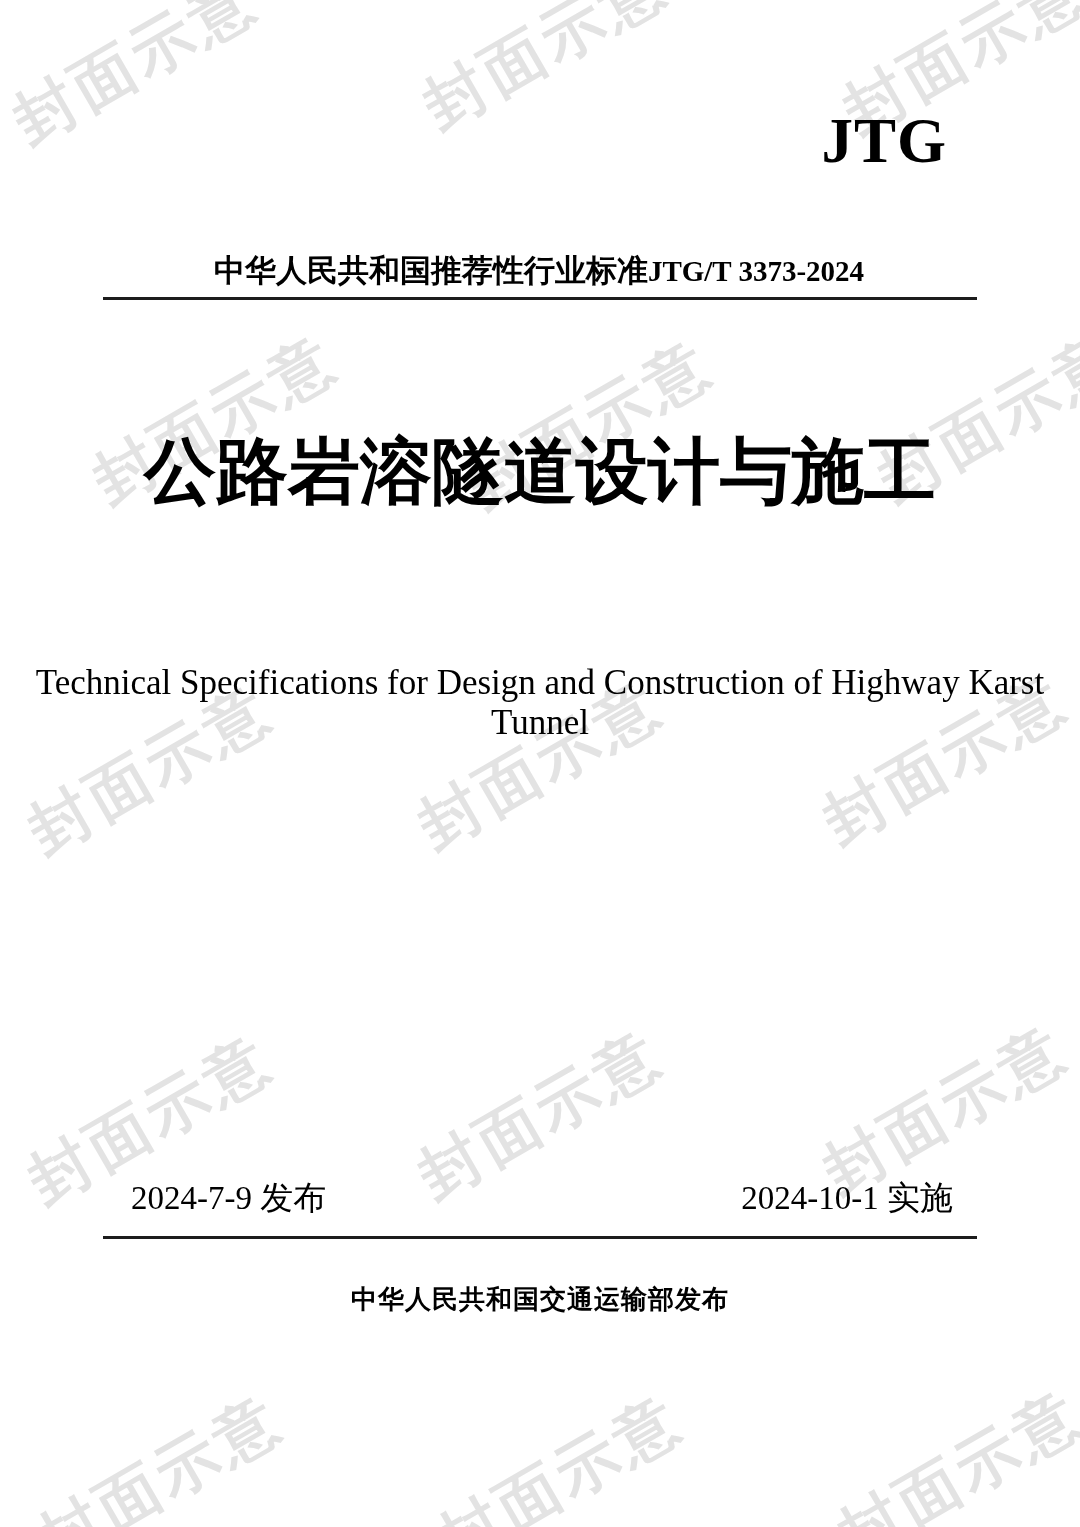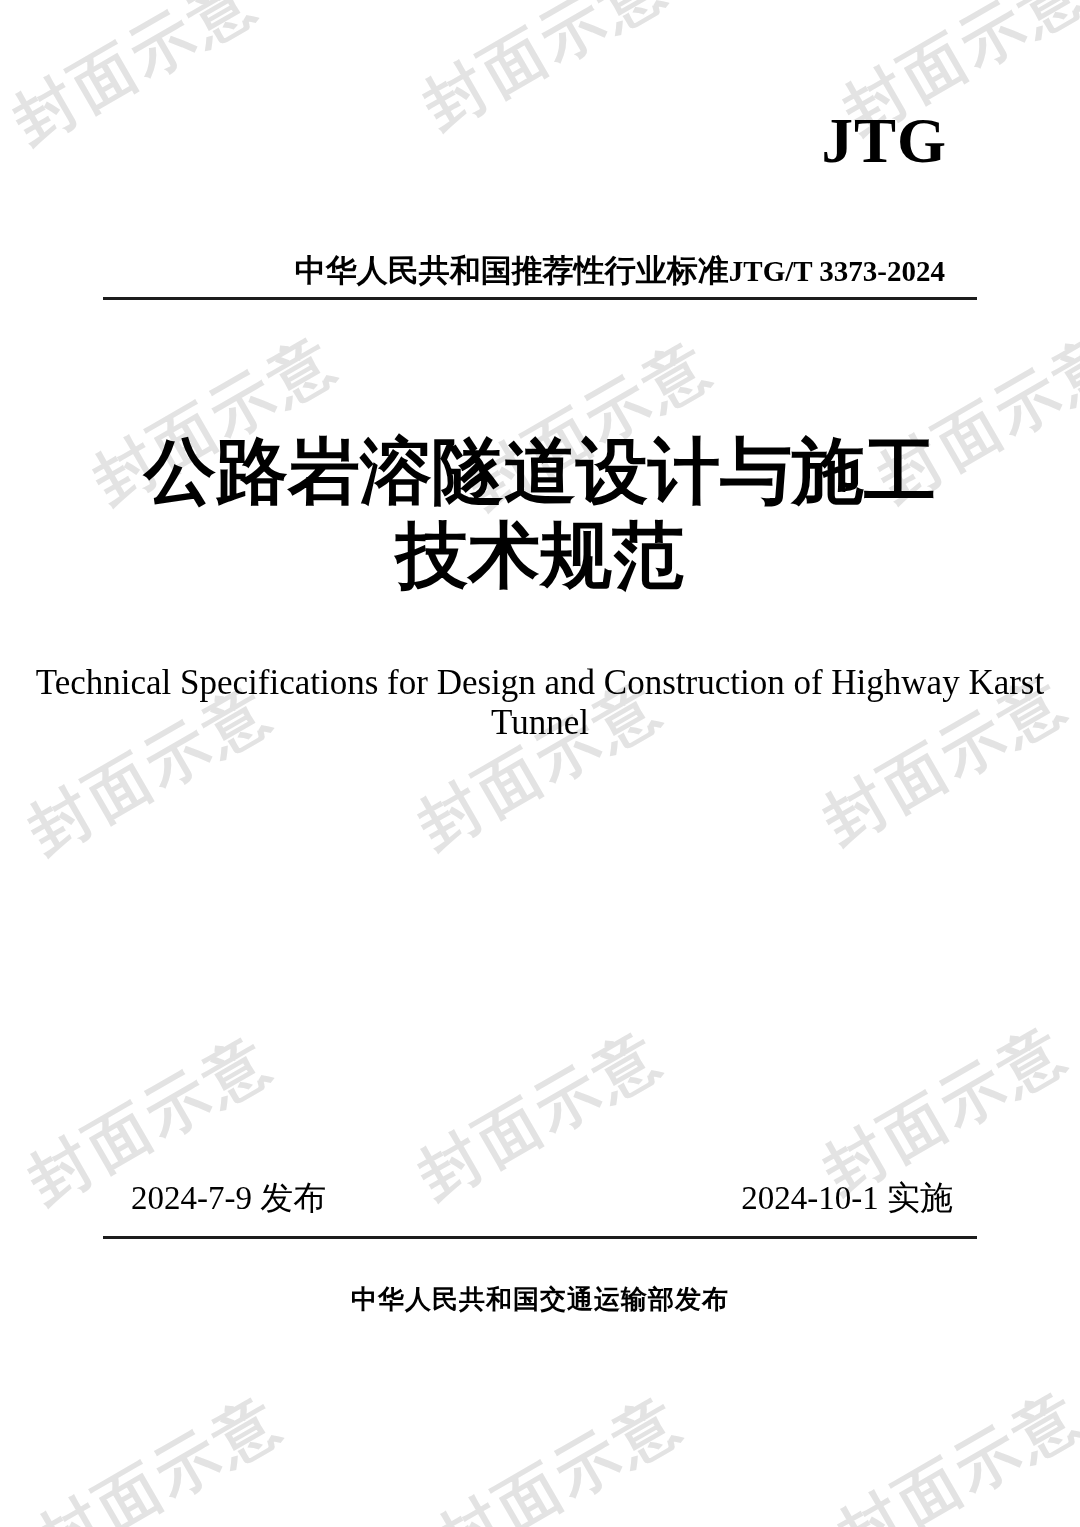--- a/index.html
+++ b/index.html
@@ -46,21 +46,21 @@
     font-weight: 700;
     line-height: 1;
     letter-spacing: 1px;
   }
   .std-row {
     position: absolute;
     top: 252px;
     left: 133px;
     right: 135px;
     display: flex;
-    justify-content: flex-end;
+    justify-content: center;
     align-items: baseline;
     line-height: 38px;
   }
   .std-name {
     font-size: 31px;
     font-weight: 700;
   }
   .std-code {
     font-size: 29px;
     font-weight: 700;
@@ -145,21 +145,20 @@
 
   <div class="std-row">
     <span class="std-name">中华人民共和国推荐性行业标准</span>
     <span class="std-code">JTG/T 3373-2024</span>
   </div>
 
   <div class="rule rule-top"></div>
 
   <div class="doc-title">
     <div>公路岩溶隧道设计与施工</div>
-    <div>技术规范</div>
   </div>
 
   <div class="doc-subtitle">Technical Specifications for Design and Construction of Highway Karst Tunnel</div>
 
   <div class="dates-row">
     <span>2024-7-9 发布</span>
     <span>2024-10-1 实施</span>
   </div>
 
   <div class="rule rule-bottom"></div>

